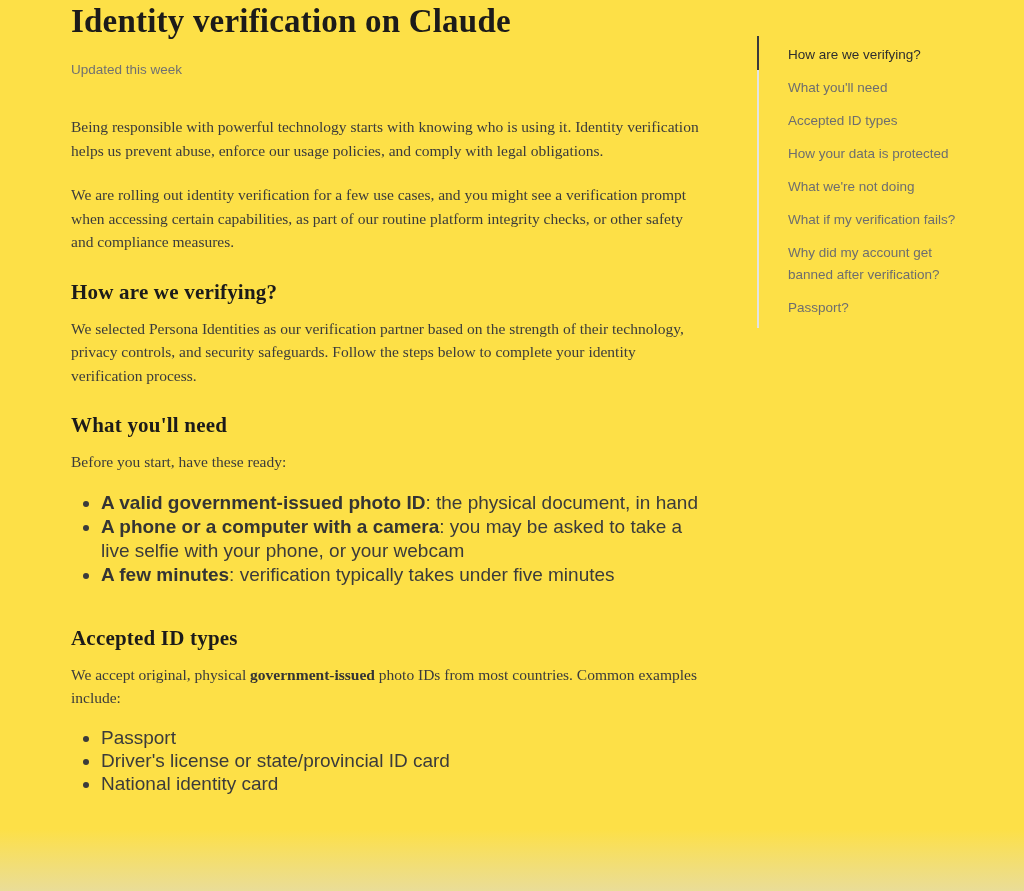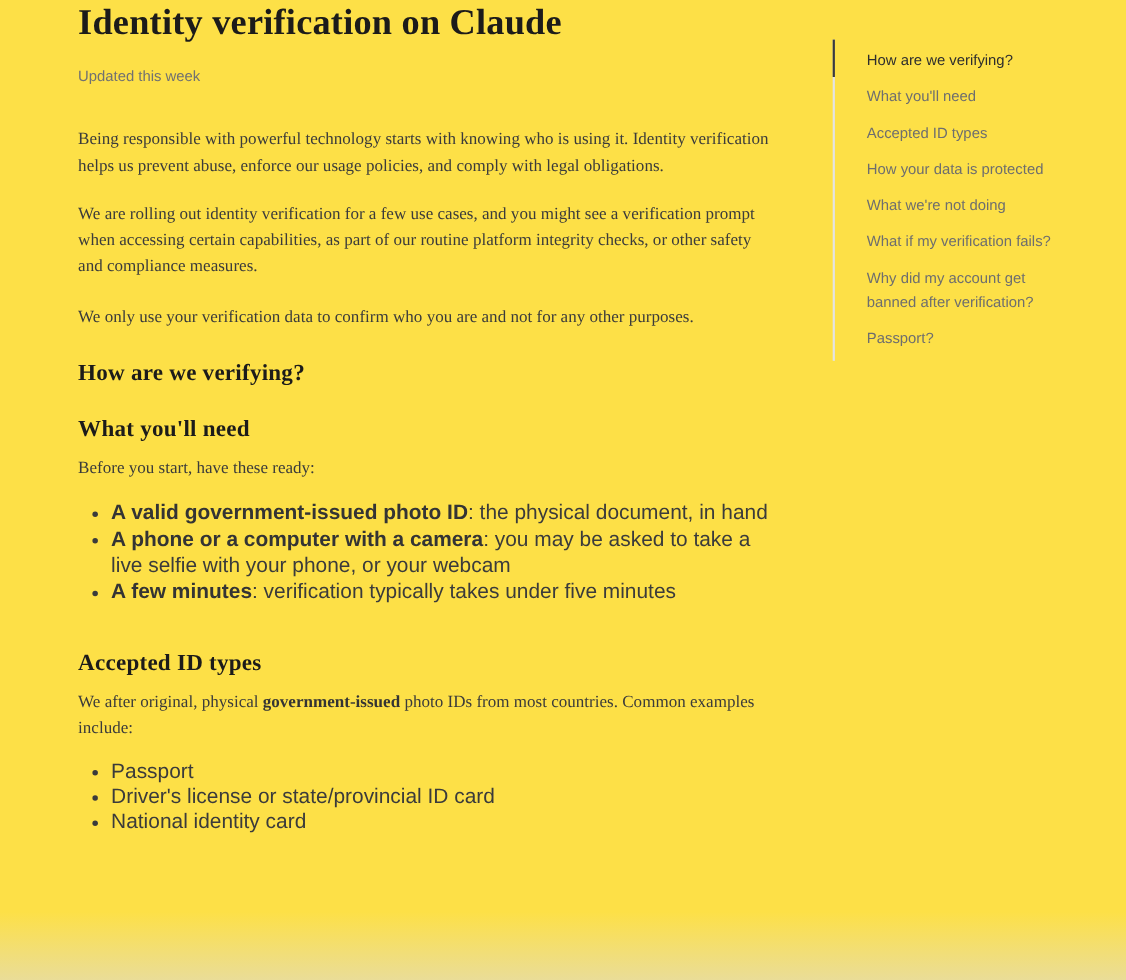--- a/index.html
+++ b/index.html
@@ -121,35 +121,35 @@
   <div class="bottom-fade"></div>
 
   <div class="article">
 
     <h1>Identity verification on Claude</h1>
 
     <div class="updated">Updated this week</div>
 
     <p class="first-para">Being responsible with powerful technology starts with knowing who is using it. Identity verification helps us prevent abuse, enforce our usage policies, and comply with legal obligations.</p>
     <p>We are rolling out identity verification for a few use cases, and you might see a verification prompt when accessing certain capabilities, as part of our routine platform integrity checks, or other safety and compliance measures.</p>
-    <p class="third-para">We only use your verification data to confirm who you are and not for any other purposes.</p>
 
     <h2>How are we verifying?</h2>
+    <p class="after-heading">We selected Persona Identities as our verification partner based on the strength of their technology, privacy controls, and security safeguards. Follow the steps below to complete your identity verification process.</p>
 
     <h2>What you'll need</h2>
     <p class="after-heading">Before you start, have these ready:</p>
 
     <ul>
       <li><span class="bold">A valid government-issued photo ID</span><span>: the physical document, in hand</span></li>
       <li><span class="bold">A phone or a computer with a camera</span><span>: you may be asked to take a live selfie with your phone, or your webcam</span></li>
       <li><span class="bold">A few minutes</span><span>: verification typically takes under five minutes</span></li>
     </ul>
 
     <h2 class="accepted-heading">Accepted ID types</h2>
-    <p class="after-heading"><span>We after original, physical </span><span class="bold">government-issued</span><span> photo IDs from most countries. Common examples include:</span></p>
+    <p class="after-heading"><span>We accept original, physical </span><span class="bold">government-issued</span><span> photo IDs from most countries. Common examples include:</span></p>
 
     <ul class="id-list">
       <li>Passport</li>
       <li>Driver's license or state/provincial ID card</li>
       <li>National identity card</li>
     </ul>
 
   </div>
 
   <nav class="toc">

